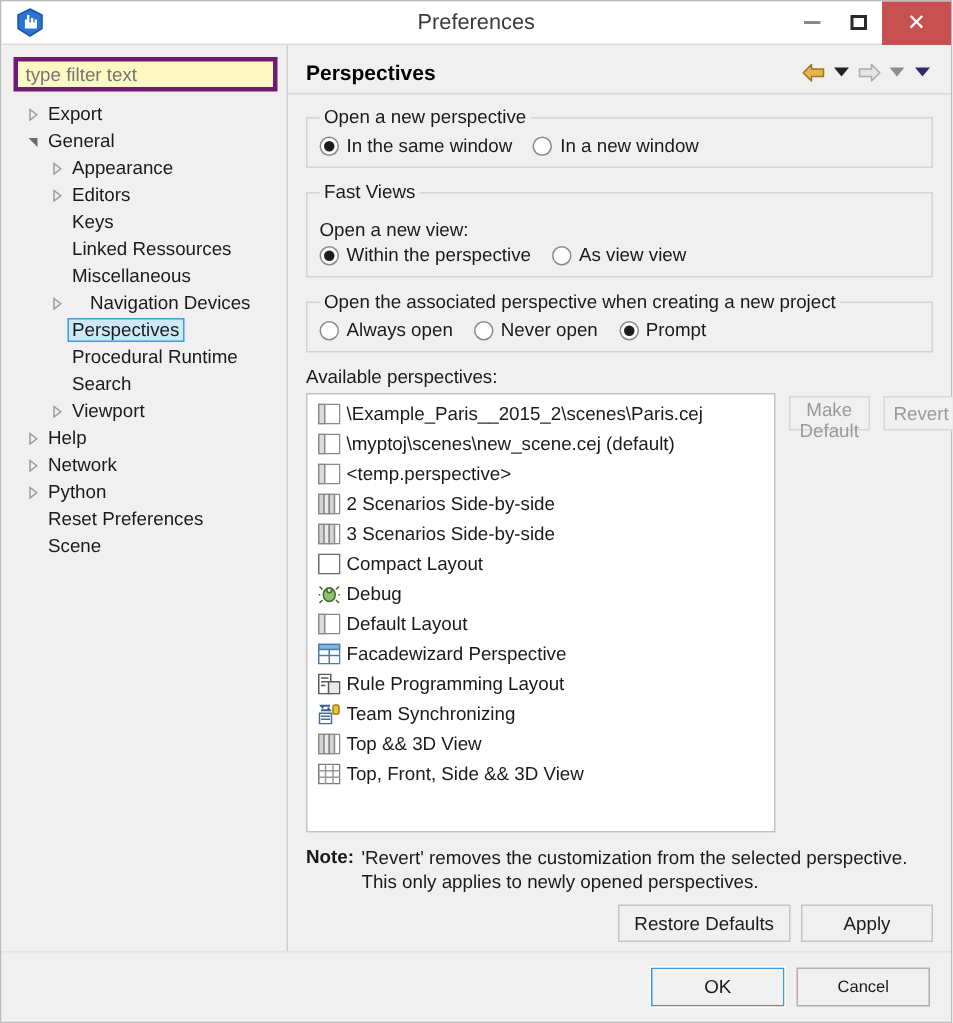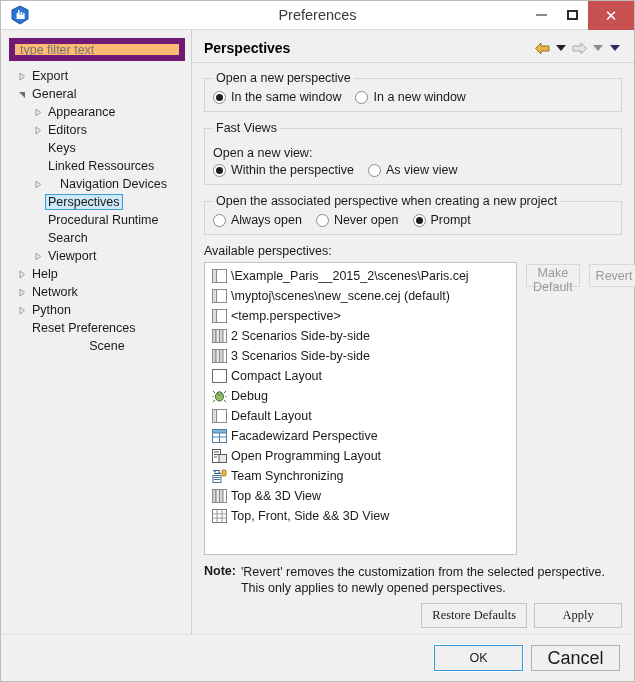--- a/index.html
+++ b/index.html
@@ -64,22 +64,22 @@
     width: 190px;
     flex: 0 0 190px;
     background: #f0f0f0;
     padding: 8px 6px 6px 8px;
     display: flex; flex-direction: column;
     min-height: 0;
   }
   #filter-input {
     width: 100%;
     height: 23px;
-    border: 6px solid #701a75;
-    background: #fdba74;
+    border: 3px solid #701a75;
+    background: #fef9c3;
     font-size: 12.5px;
     font-family: "Liberation Sans", sans-serif;
     color: #5c5c5c;
     padding: 0 5px;
     outline: none;
   }
   #tree {
     margin-top: 6px;
     flex: 1 1 auto;
     background: #f0f0f0;
@@ -210,21 +210,21 @@
 
   #apply-row {
     margin-top: 7px;
     display: flex; justify-content: flex-end; gap: 7px;
   }
   .btn {
     min-width: 88px; height: 25px;
     border: 1px solid #c4c4c4;
     background: #f0f0f0;
     font-size: 12.5px; color: #1a1a1a;
-    font-family: Liberation Serif, serif;
+    font-family: Liberation Sans, sans-serif;
     padding: 0 10px;
   }
 
   
   #footer {
     flex: 0 0 auto;
     height: 47px;
     background: #f0f0f0;
     border-top: 1px solid #e2e2e2;
     display: flex; align-items: center; justify-content: flex-end;
@@ -236,21 +236,21 @@
     border: 1px solid #3a9ade;
     background: #f0f0f0;
     outline: 1px solid #ffffff;
     font-size: 12.5px; color: #1a1a1a;
     font-family: "Liberation Sans", sans-serif;
   }
   #btn-cancel {
     min-width: 89px; height: 26px;
     border: 1px solid #b0b0b0;
     background: #f0f0f0;
-    font-size: 18px; color: #1a1a1a;
+    font-size: 11px; color: #1a1a1a;
     font-family: "Liberation Sans", sans-serif;
   }
 </style>
 </head>
 <body>
 
 <div id="window">
 
   <div id="titlebar">
     <div id="app-icon">
@@ -309,20 +309,24 @@
             <span class="tlabel">Editors</span>
           </div>
           <div class="tnode" style="padding-left: 22px;">
             <span class="tarrow"></span>
             <span class="tlabel">Keys</span>
           </div>
           <div class="tnode" style="padding-left: 22px;">
             <span class="tarrow"></span>
             <span class="tlabel">Linked Ressources</span>
           </div>
+          <div class="tnode" style="padding-left: 22px;">
+            <span class="tarrow"></span>
+            <span class="tlabel">Miscellaneous</span>
+          </div>
           <div class="tnode" style="padding-left: 22px; gap: 12px;">
             <span class="tarrow">
               <svg width="8" height="9" viewBox="0 0 8 9">
                 <path d="M2 1 L6.5 4.5 L2 8 Z" fill="none" stroke="#9a9a9a" stroke-width="1"></path>
               </svg>
             </span>
             <span class="tlabel">Navigation Devices</span>
           </div>
           <div class="tnode selected" style="padding-left: 22px;">
             <span class="tarrow"></span>
@@ -365,21 +369,21 @@
               <svg width="8" height="9" viewBox="0 0 8 9">
                 <path d="M2 1 L6.5 4.5 L2 8 Z" fill="none" stroke="#9a9a9a" stroke-width="1"></path>
               </svg>
             </span>
             <span class="tlabel">Python</span>
           </div>
           <div class="tnode" style="padding-left: 6px;">
             <span class="tarrow"></span>
             <span class="tlabel">Reset Preferences</span>
           </div>
-          <div class="tnode" style="padding-left: 6px; justify-content: center;">
+          <div class="tnode" style="padding-left: 6px;">
             <span class="tarrow"></span>
             <span class="tlabel">Scene</span>
           </div>
         </div>
     </div>
 
     <div id="rightpane">
 
       <div id="page-header">
         <div id="page-title">Perspectives</div>
@@ -540,21 +544,21 @@
                 <span>Facadewizard Perspective</span>
               </div>
               <div class="pitem">
                 <span class="picon">
                   <svg width="15" height="14" viewBox="0 0 15 14">
                     <rect x="0.5" y="0.5" width="8" height="13" fill="#ffffff" stroke="#5a5a5a"></rect>
                     <path d="M2 3 h5 M2 5.5 h5 M2 8 h3" stroke="#5a5a5a" fill="none"></path>
                     <rect x="7" y="5.5" width="7.5" height="8" fill="#e9e9e9" stroke="#5a5a5a"></rect>
                   </svg>
                 </span>
-                <span>Open Programming Layout</span>
+                <span>Rule Programming Layout</span>
               </div>
               <div class="pitem">
                 <span class="picon">
                   <svg width="15" height="14" viewBox="0 0 15 14">
                     <rect x="1" y="6.5" width="8" height="7" fill="#ffffff" stroke="#4a6f96"></rect>
                     <path d="M2 8.5 h6 M2 10.5 h6" stroke="#4a6f96"></path>
                     <path d="M2 4.5 h6 l-1.5 -1.8 M8 1.5 l-6 0 l1.5 1.8" stroke="#3a6090" fill="none" stroke-width="1.2"></path>
                     <rect x="10" y="1" width="4" height="6" rx="1.4" fill="#f0c23a" stroke="#a07d14"></rect>
                   </svg>
                 </span>

